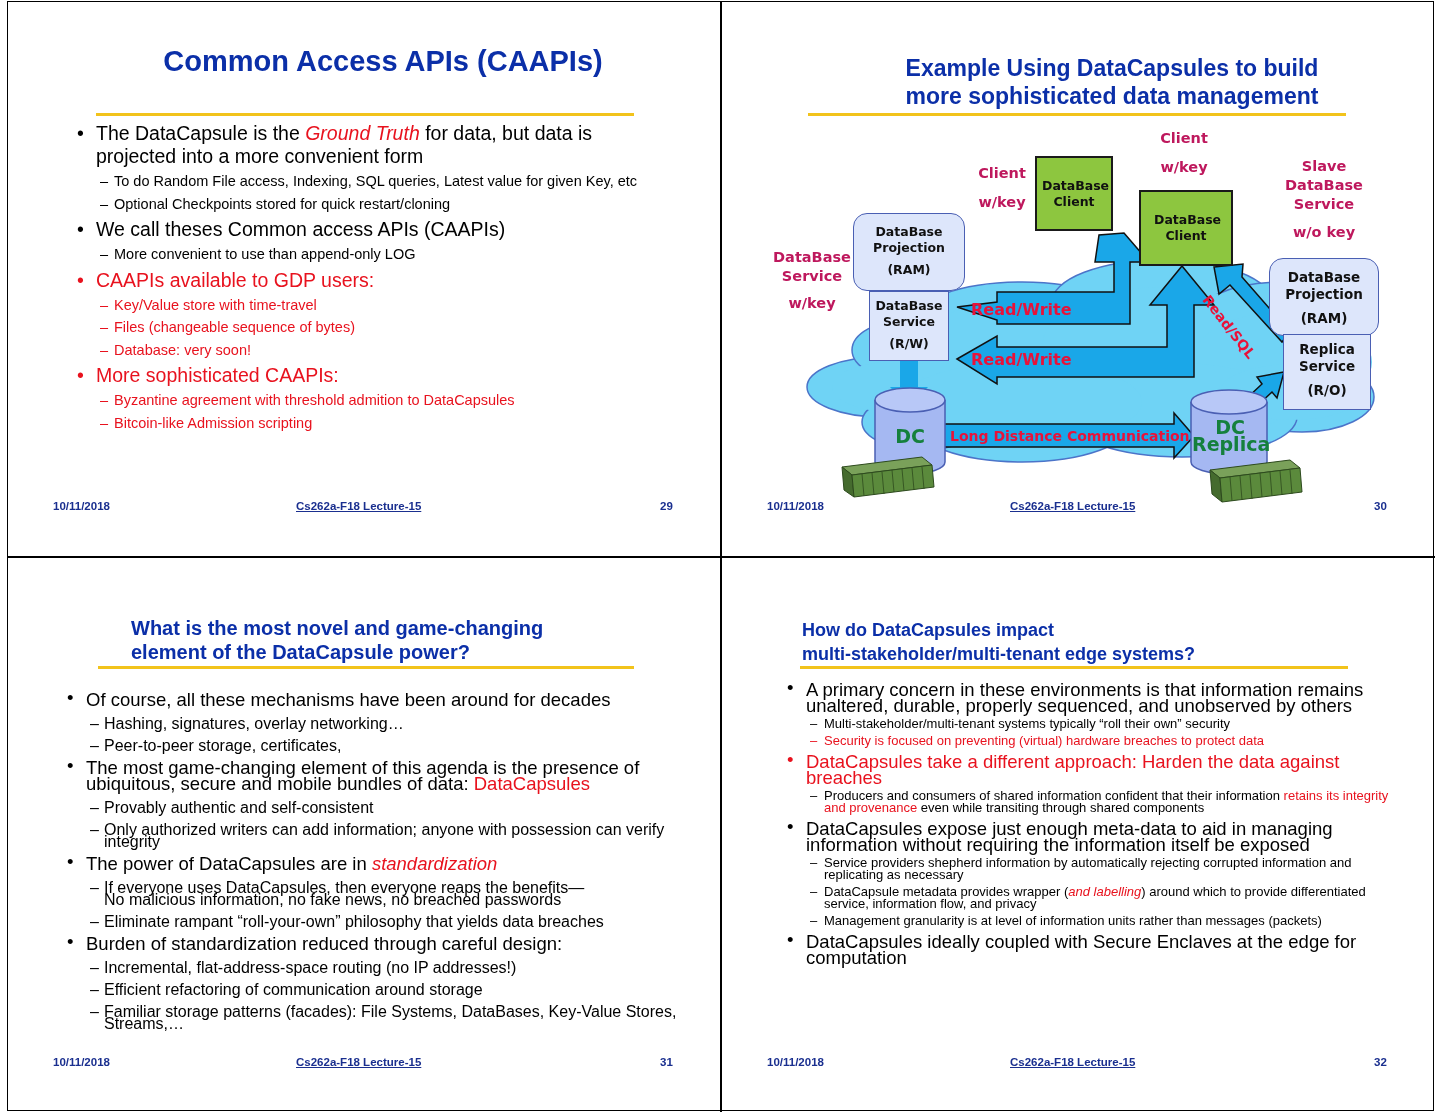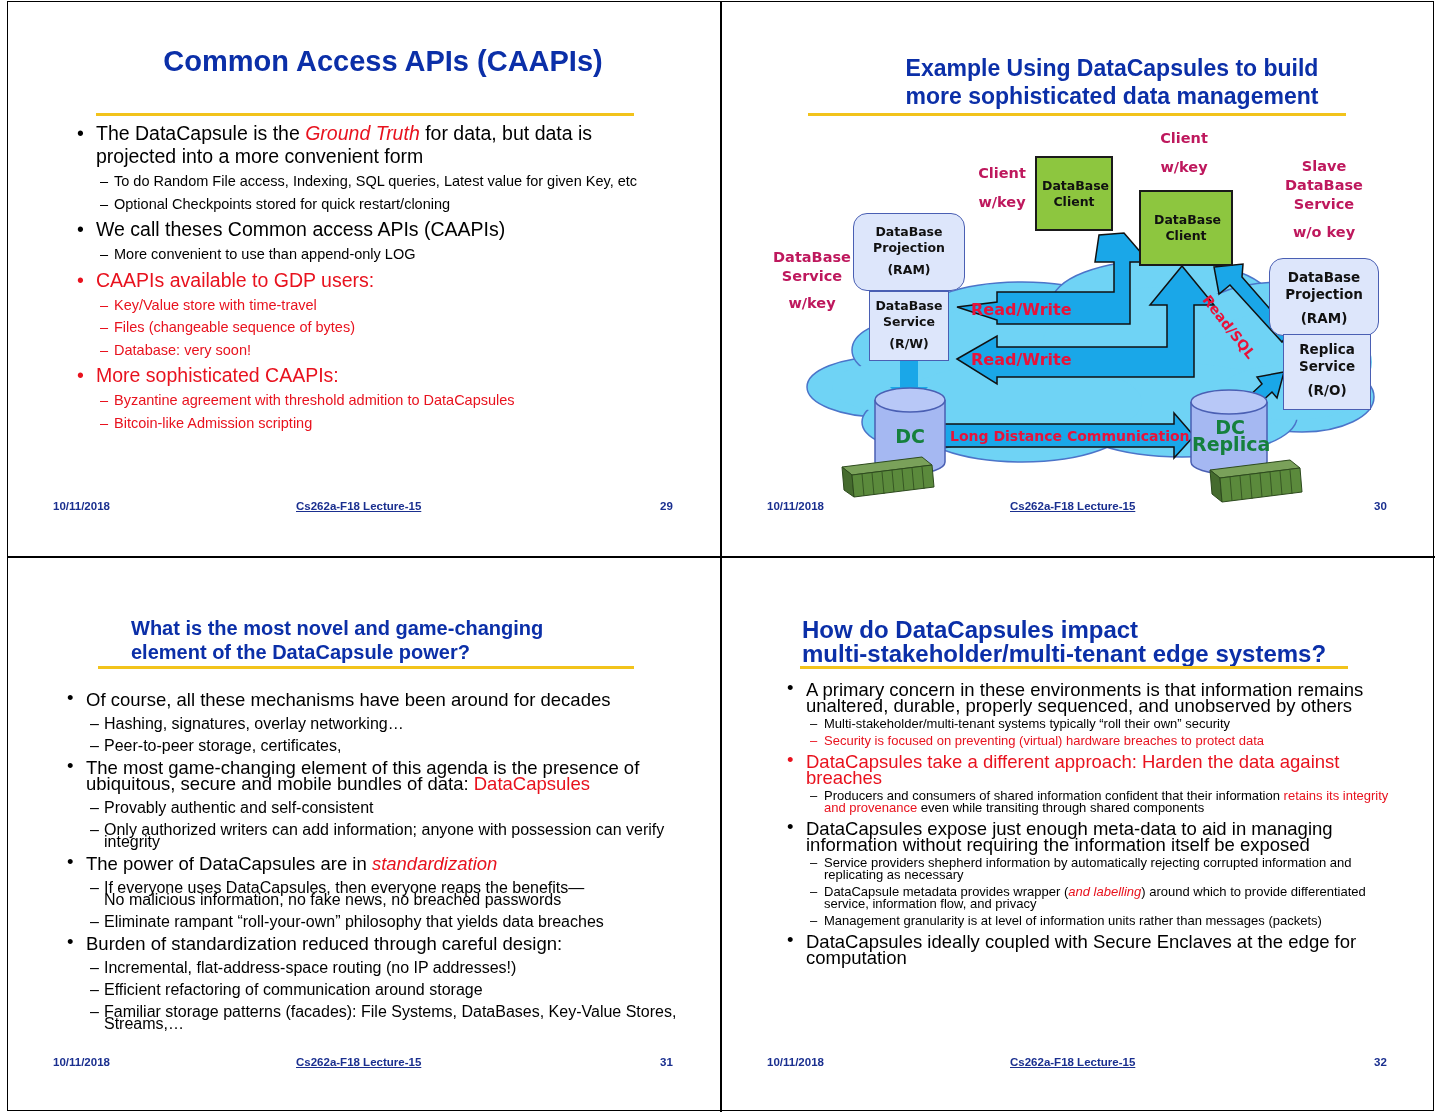--- a/index.html
+++ b/index.html
@@ -59,21 +59,21 @@
   
   .s31 .title { left: 92px; top: 616px; }
   .s31 .title { top: 58px; left: 92px; width: 560px; font-size: 20px; line-height: 24px; text-align: left; margin-left: 31px; }
   .s31 .title-bar { left: 90px; top: 108px; width: 536px; }
   .s31 ul.b1 { left: 56px; top: 132px; width: 620px; }
   .s31 ul.b1 > li { font-size: 18.5px; line-height: 16px; margin-bottom: 4px; padding-top: 2px; }
   .s31 ul.b2 { margin-top: 3px; }
   .s31 ul.b2 > li { font-size: 16px; line-height: 12px; margin-bottom: 6px; margin-top: 10px; }
 
   
-  .s32 .title { left: 80px; top: 60px; width: 600px; font-size: 24px; line-height: 24px; text-align: left; }
+  .s32 .title { left: 80px; top: 60px; width: 600px; font-size: 18px; line-height: 24px; text-align: left; }
   .s32 .title-bar { left: 78px; top: 108px; width: 548px; }
   .s32 ul.b1 { left: 62px; top: 122px; width: 610px; }
   .s32 ul.b1 > li { font-size: 18.5px; line-height: 16px; margin-bottom: 4px; padding-top: 2px; }
   .s32 ul.b2 { margin-top: 4px; }
   .s32 ul.b2 > li { font-size: 13px; line-height: 12px; margin-bottom: 5px; }
 </style>
 </head>
 <body>
 
 <div class="grid"></div>

